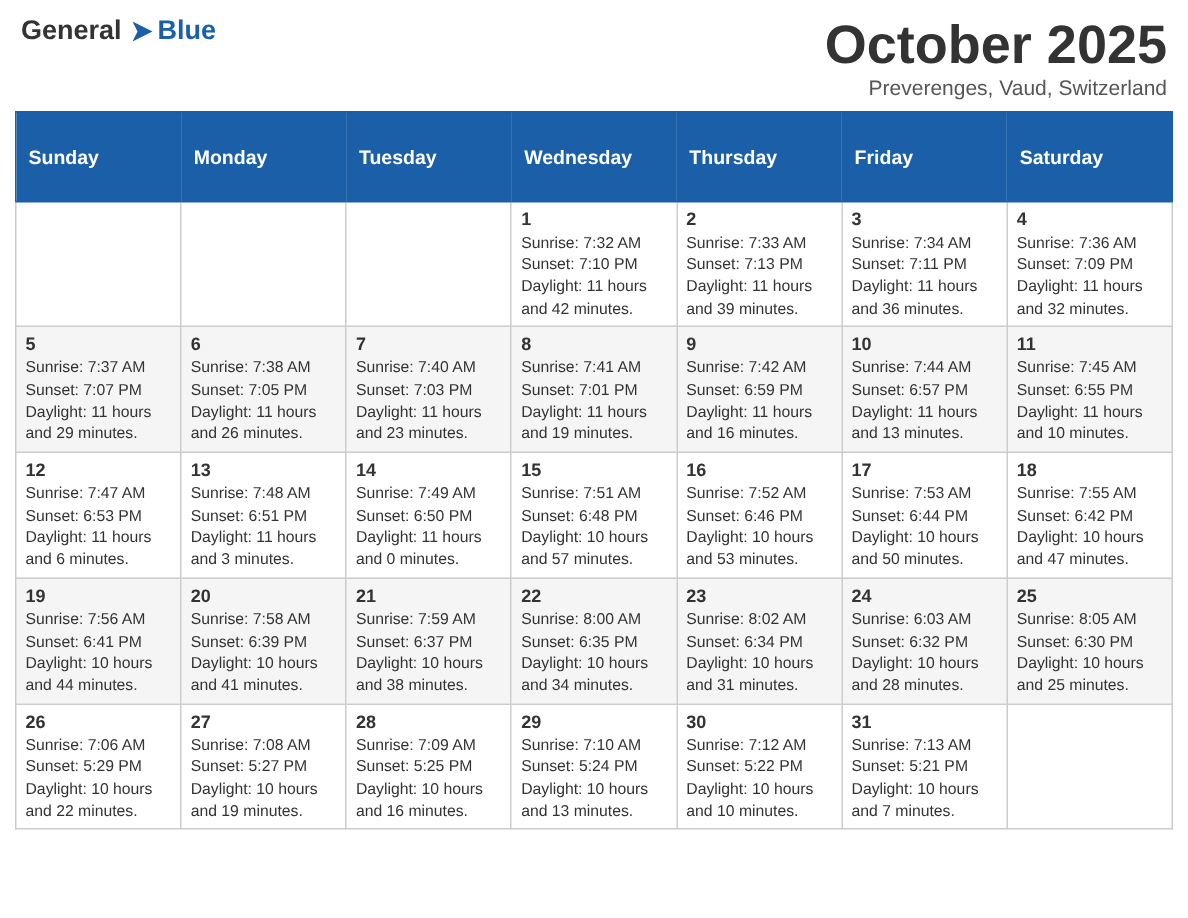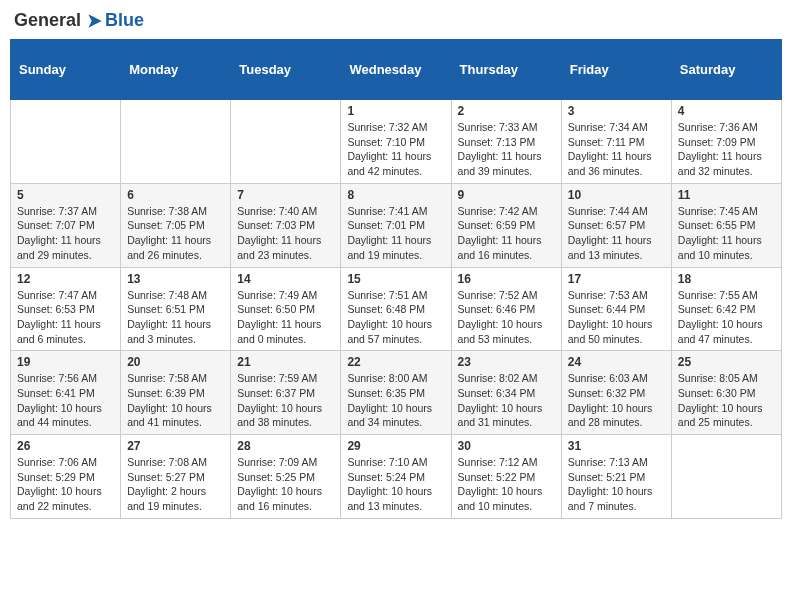--- a/index.html
+++ b/index.html
@@ -104,20 +104,22 @@
   <div class="logo">
     <div class="logo-text">
       <span class="logo-general">General</span>
       <svg class="logo-arrow" viewBox="0 0 24 24">
         <polygon points="4,4 20,12 4,20 8,12" fill="#1a5fa8"></polygon>
       </svg>
     </div>
     <span class="logo-blue">Blue</span>
   </div>
   <div class="title-area">
+    <div class="month-title">October 2025</div>
+    <div class="location">Preverenges, Vaud, Switzerland</div>
   </div>
 </div>
 
 <table class="calendar">
   <thead>
     <tr>
     <th>Sunday</th>
         <th>Monday</th>
         <th>Tuesday</th>
         <th>Wednesday</th>
@@ -238,21 +240,21 @@
           <div class="day-info"><span>Sunrise: 8:05 AM</span><br><span>Sunset: 6:30 PM</span><br><span>Daylight: 10 hours and 25 minutes.</span></div>
         </td>
       </tr>
       <tr>
         <td>
           <span class="day-num">26</span>
           <div class="day-info"><span>Sunrise: 7:06 AM</span><br><span>Sunset: 5:29 PM</span><br><span>Daylight: 10 hours and 22 minutes.</span></div>
         </td>
         <td>
           <span class="day-num">27</span>
-          <div class="day-info"><span>Sunrise: 7:08 AM</span><br><span>Sunset: 5:27 PM</span><br><span>Daylight: 2 hours and 19 minutes.</span></div>
+          <div class="day-info"><span>Sunrise: 7:08 AM</span><br><span>Sunset: 5:27 PM</span><br><span>Daylight: 10 hours and 19 minutes.</span></div>
         </td>
         <td>
           <span class="day-num">28</span>
           <div class="day-info"><span>Sunrise: 7:09 AM</span><br><span>Sunset: 5:25 PM</span><br><span>Daylight: 10 hours and 16 minutes.</span></div>
         </td>
         <td>
           <span class="day-num">29</span>
           <div class="day-info"><span>Sunrise: 7:10 AM</span><br><span>Sunset: 5:24 PM</span><br><span>Daylight: 10 hours and 13 minutes.</span></div>
         </td>
         <td>

